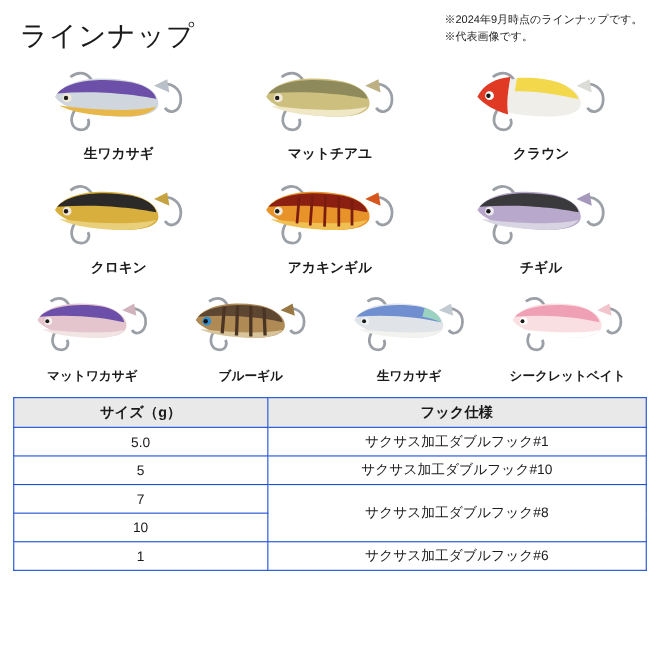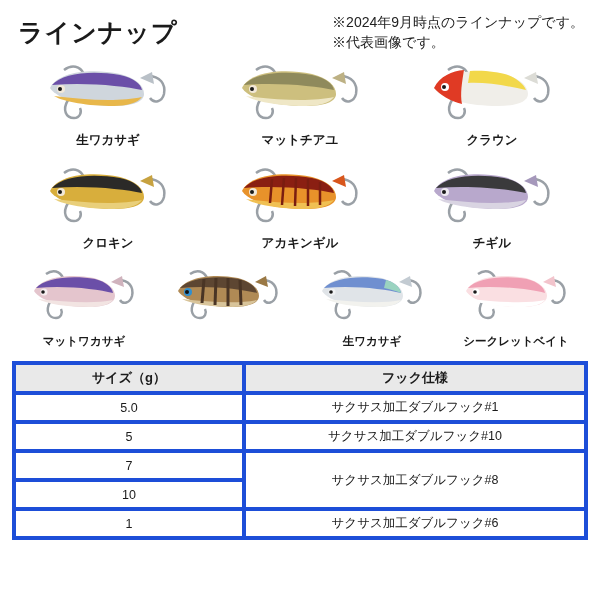--- a/index.html
+++ b/index.html
@@ -24,30 +24,30 @@
   
   .header {
     position: relative;
     height: 42px;
   }
   .title {
     position: absolute;
     left: 6px;
     top: 6px;
     font-size: 25px;
-    font-weight: bold;
+    font-weight: normal;
     letter-spacing: 1px;
     color: #1a1a1a;
   }
   .notes {
     position: absolute;
     right: 4px;
     top: 2px;
     text-align: left;
-    font-size: 14px;
+    font-size: 10px;
     line-height: 1.45;
     color: #222;
   }
   
   .grid {
     margin-top: 2px;
   }
   .row {
     display: flex;
     width: 100%;
@@ -77,21 +77,21 @@
   .row-4 .caption { font-size: 11.5px; }
   svg.lure { display: block; }
   
   .spec-table {
     border-collapse: collapse;
     width: 576px;
     margin: 4px auto 0 auto;
     table-layout: fixed;
   }
   .spec-table th, .spec-table td {
-    border: 4px solid #1d4ed8;
+    border: 1px solid #1d4ed8;
     text-align: center;
     font-size: 12.5px;
     color: #1a1a1a;
   }
   .spec-table th {
     background: #e9e9e9;
     font-weight: bold;
     height: 24px;
     font-size: 13px;
   }
@@ -256,20 +256,21 @@
               <line x1="44" y1="19" x2="42" y2="43"></line>
               <line x1="56" y1="18" x2="55" y2="45"></line>
               <line x1="68" y1="18" x2="68" y2="46"></line>
               <line x1="80" y1="20" x2="81" y2="45"></line>
             </g>
             <ellipse cx="28" cy="32" rx="4" ry="4" fill="#2f8fd0"></ellipse>
             <circle cx="27" cy="32" r="2" fill="#101010"></circle>
             <path d="M95 22 L106 16 L108 27 Z" fill="#9a7844"></path>
           </svg>
         </div>
+        <div class="caption">ブルーギル</div>
       </div>
       <div class="cell">
         <div class="lure-wrap">
           <svg class="lure" width="136" height="72" viewBox="0 0 136 72">
             <path d="M30 14 C37 9 44 11 47 18" stroke="#9aa0a6" stroke-width="2.5" fill="none"></path>
             <path d="M102 20 C113 20 118 27 116 36 C114 43 107 45 104 40" stroke="#9aa0a6" stroke-width="2.5" fill="none"></path>
             <path d="M34 42 C29 51 33 58 40 58 C45 58 47 53 45 49" stroke="#9aa0a6" stroke-width="2.5" fill="none"></path>
             <path d="M18 31 C25 17 53 13 78 18 C92 22 99 29 99 36 C99 43 89 47 73 47 C49 47 25 42 18 31 Z" fill="#e0e4e8"></path>
             <path d="M20 28 C29 18 55 15 79 19 C90 22 96 27 97 33 C81 29 49 25 20 28 Z" fill="#6f8fd0"></path>
             <path d="M22 39 C48 42 79 44 97 40 C93 45 83 47 73 47 C51 47 31 44 22 39 Z" fill="#f2f2ee"></path>

